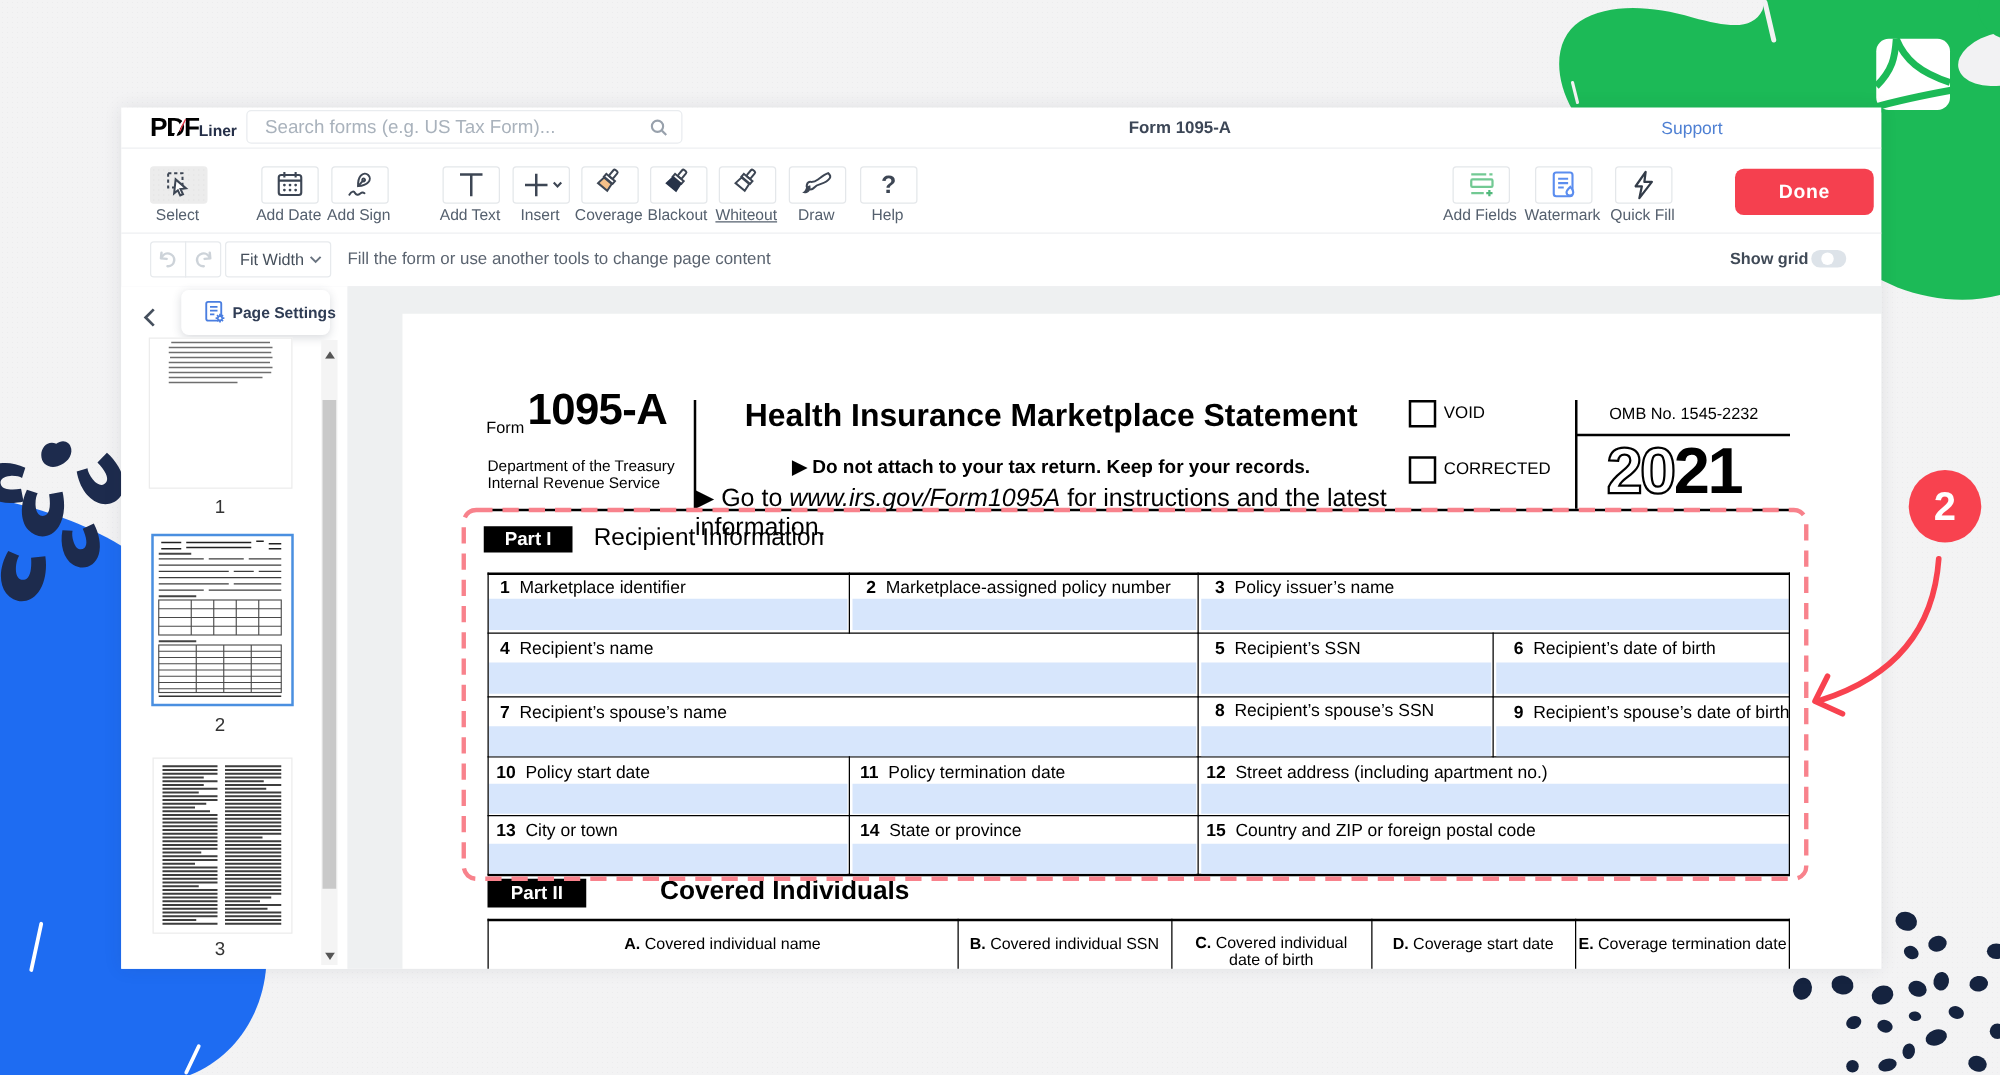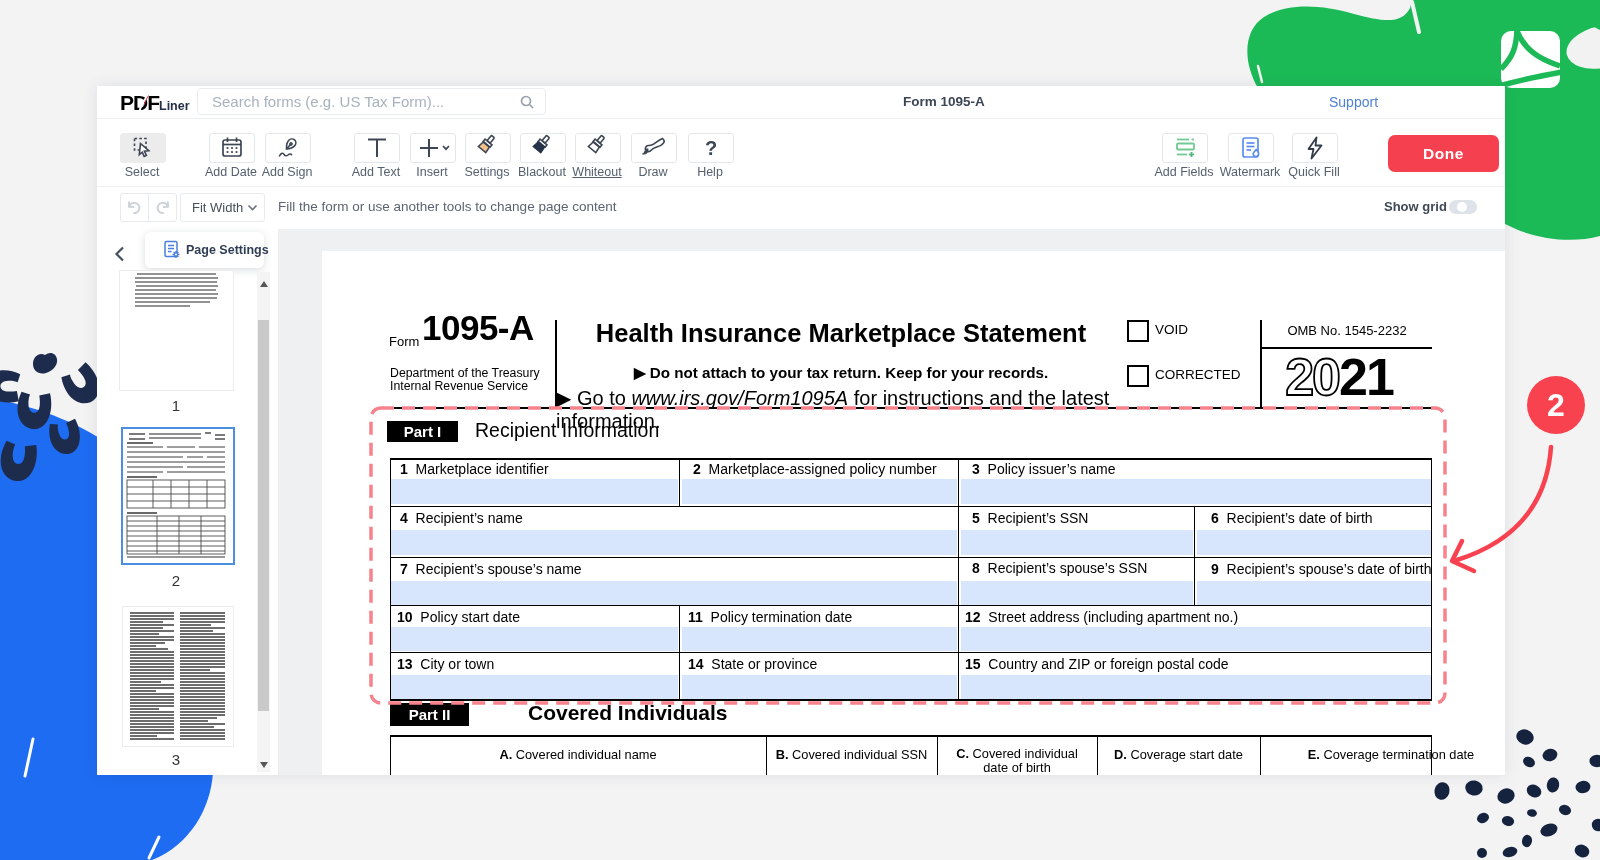--- a/index.html
+++ b/index.html
@@ -243,21 +243,21 @@
         </svg></div>
     <div class="tbtn" style="left:1195px;">
       <svg width="44" height="28" viewBox="0 0 44 28">
         <path d="M23.5,3.5 L15.5,15 H20.5 L18.5,24.5 L28.5,11.5 H22.5 Z" fill="none" stroke="#333c49" stroke-width="1.8" stroke-linejoin="round"></path>
         </svg></div>
     <div class="tlabel" style="left:45px;">Select</div>
     <div class="tlabel" style="left:134px;">Add Date</div>
     <div class="tlabel" style="left:190px;">Add Sign</div>
     <div class="tlabel" style="left:279px;">Add Text</div>
     <div class="tlabel" style="left:335px;">Insert</div>
-    <div class="tlabel" style="left:390px;">Settings</div>
+    <div class="tlabel" style="left:390px;">Coverage</div>
     <div class="tlabel" style="left:445px;">Blackout</div>
     <div class="tlabel" style="left:500px;text-decoration:underline;">Whiteout</div>
     <div class="tlabel" style="left:556px;">Draw</div>
     <div class="tlabel" style="left:613px;">Help</div>
     <div class="tlabel" style="left:1087px;">Add Fields</div>
     <div class="tlabel" style="left:1153px;">Watermark</div>
     <div class="tlabel" style="left:1217px;">Quick Fill</div>
     <div id="done">Done</div>
   </div>
 
@@ -374,21 +374,21 @@
     <div class="f" style="left:206px;top:450px;font-size:21px;font-weight:bold;">Covered Individuals</div>
     <div class="line" style="left:68px;top:484px;width:1042px;height:1.7px;"></div>
     <div class="line" style="left:444px;top:484px;width:1.4px;height:40px;"></div>
     <div class="line" style="left:615px;top:484px;width:1.4px;height:40px;"></div>
     <div class="line" style="left:775px;top:484px;width:1.4px;height:40px;"></div>
     <div class="line" style="left:938px;top:484px;width:1.4px;height:40px;"></div>
     <div class="hdr" style="left:68px;top:496px;width:376px;"><b>A.</b> Covered individual name</div>
     <div class="hdr" style="left:444px;top:496px;width:171px;"><b>B.</b> Covered individual SSN</div>
     <div class="hdr" style="left:615px;top:496px;width:160px;line-height:14px;"><b>C.</b> Covered individual<br>date of birth</div>
     <div class="hdr" style="left:775px;top:496px;width:163px;"><b>D.</b> Coverage start date</div>
-    <div class="hdr" style="left:938px;top:496px;width:172px;padding-left:45px;"><b>E.</b> Coverage termination date</div>
+    <div class="hdr" style="left:938px;top:496px;width:172px;"><b>E.</b> Coverage termination date</div>
   </div>
 
   <div id="sidebar">
     <div id="backchev"><svg width="11" height="16" viewBox="0 0 11 16">
           <path d="M9,1.5 L2.5,8 L9,14.5" fill="none" stroke="#46505e" stroke-width="2.2"></path>
         </svg></div>
     <div id="pgset">
       <svg class="abs" style="left:17px;top:8px" width="20" height="20" viewBox="0 0 20 20">
           <g fill="none" stroke="#4a7ee0" stroke-width="1.5">
         <rect x="3" y="1.5" width="12" height="15" rx="1.5"></rect>

